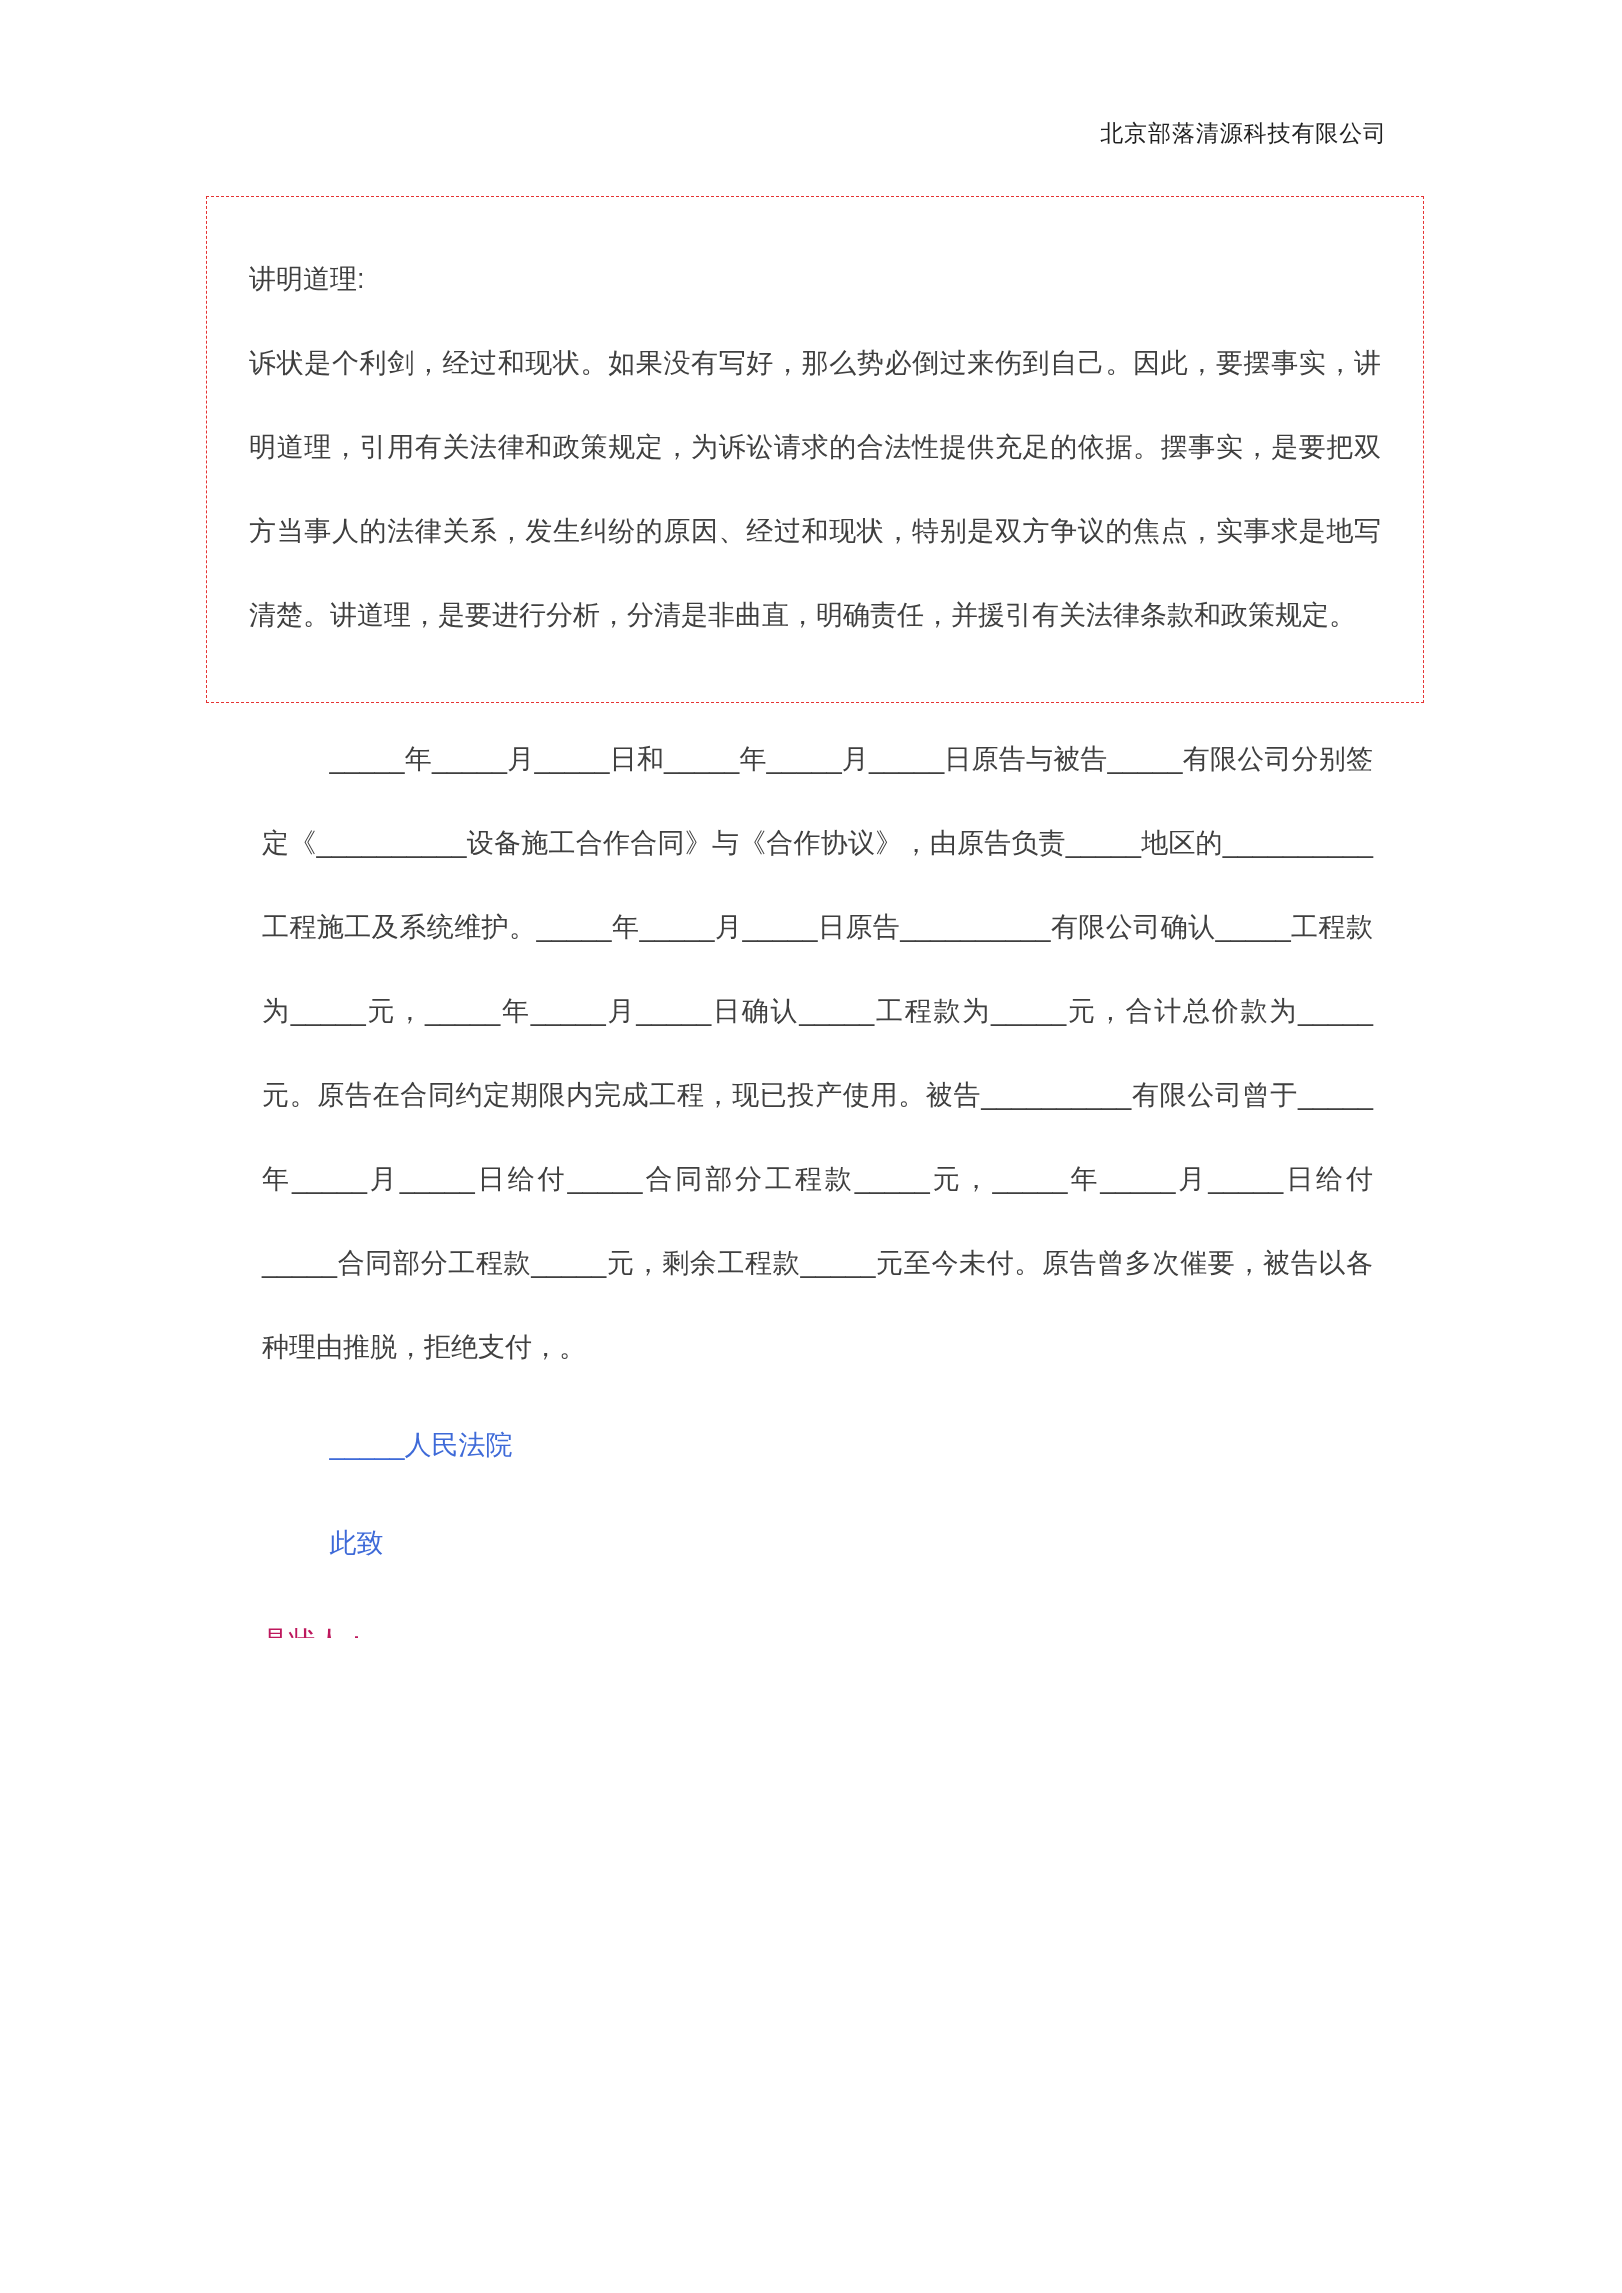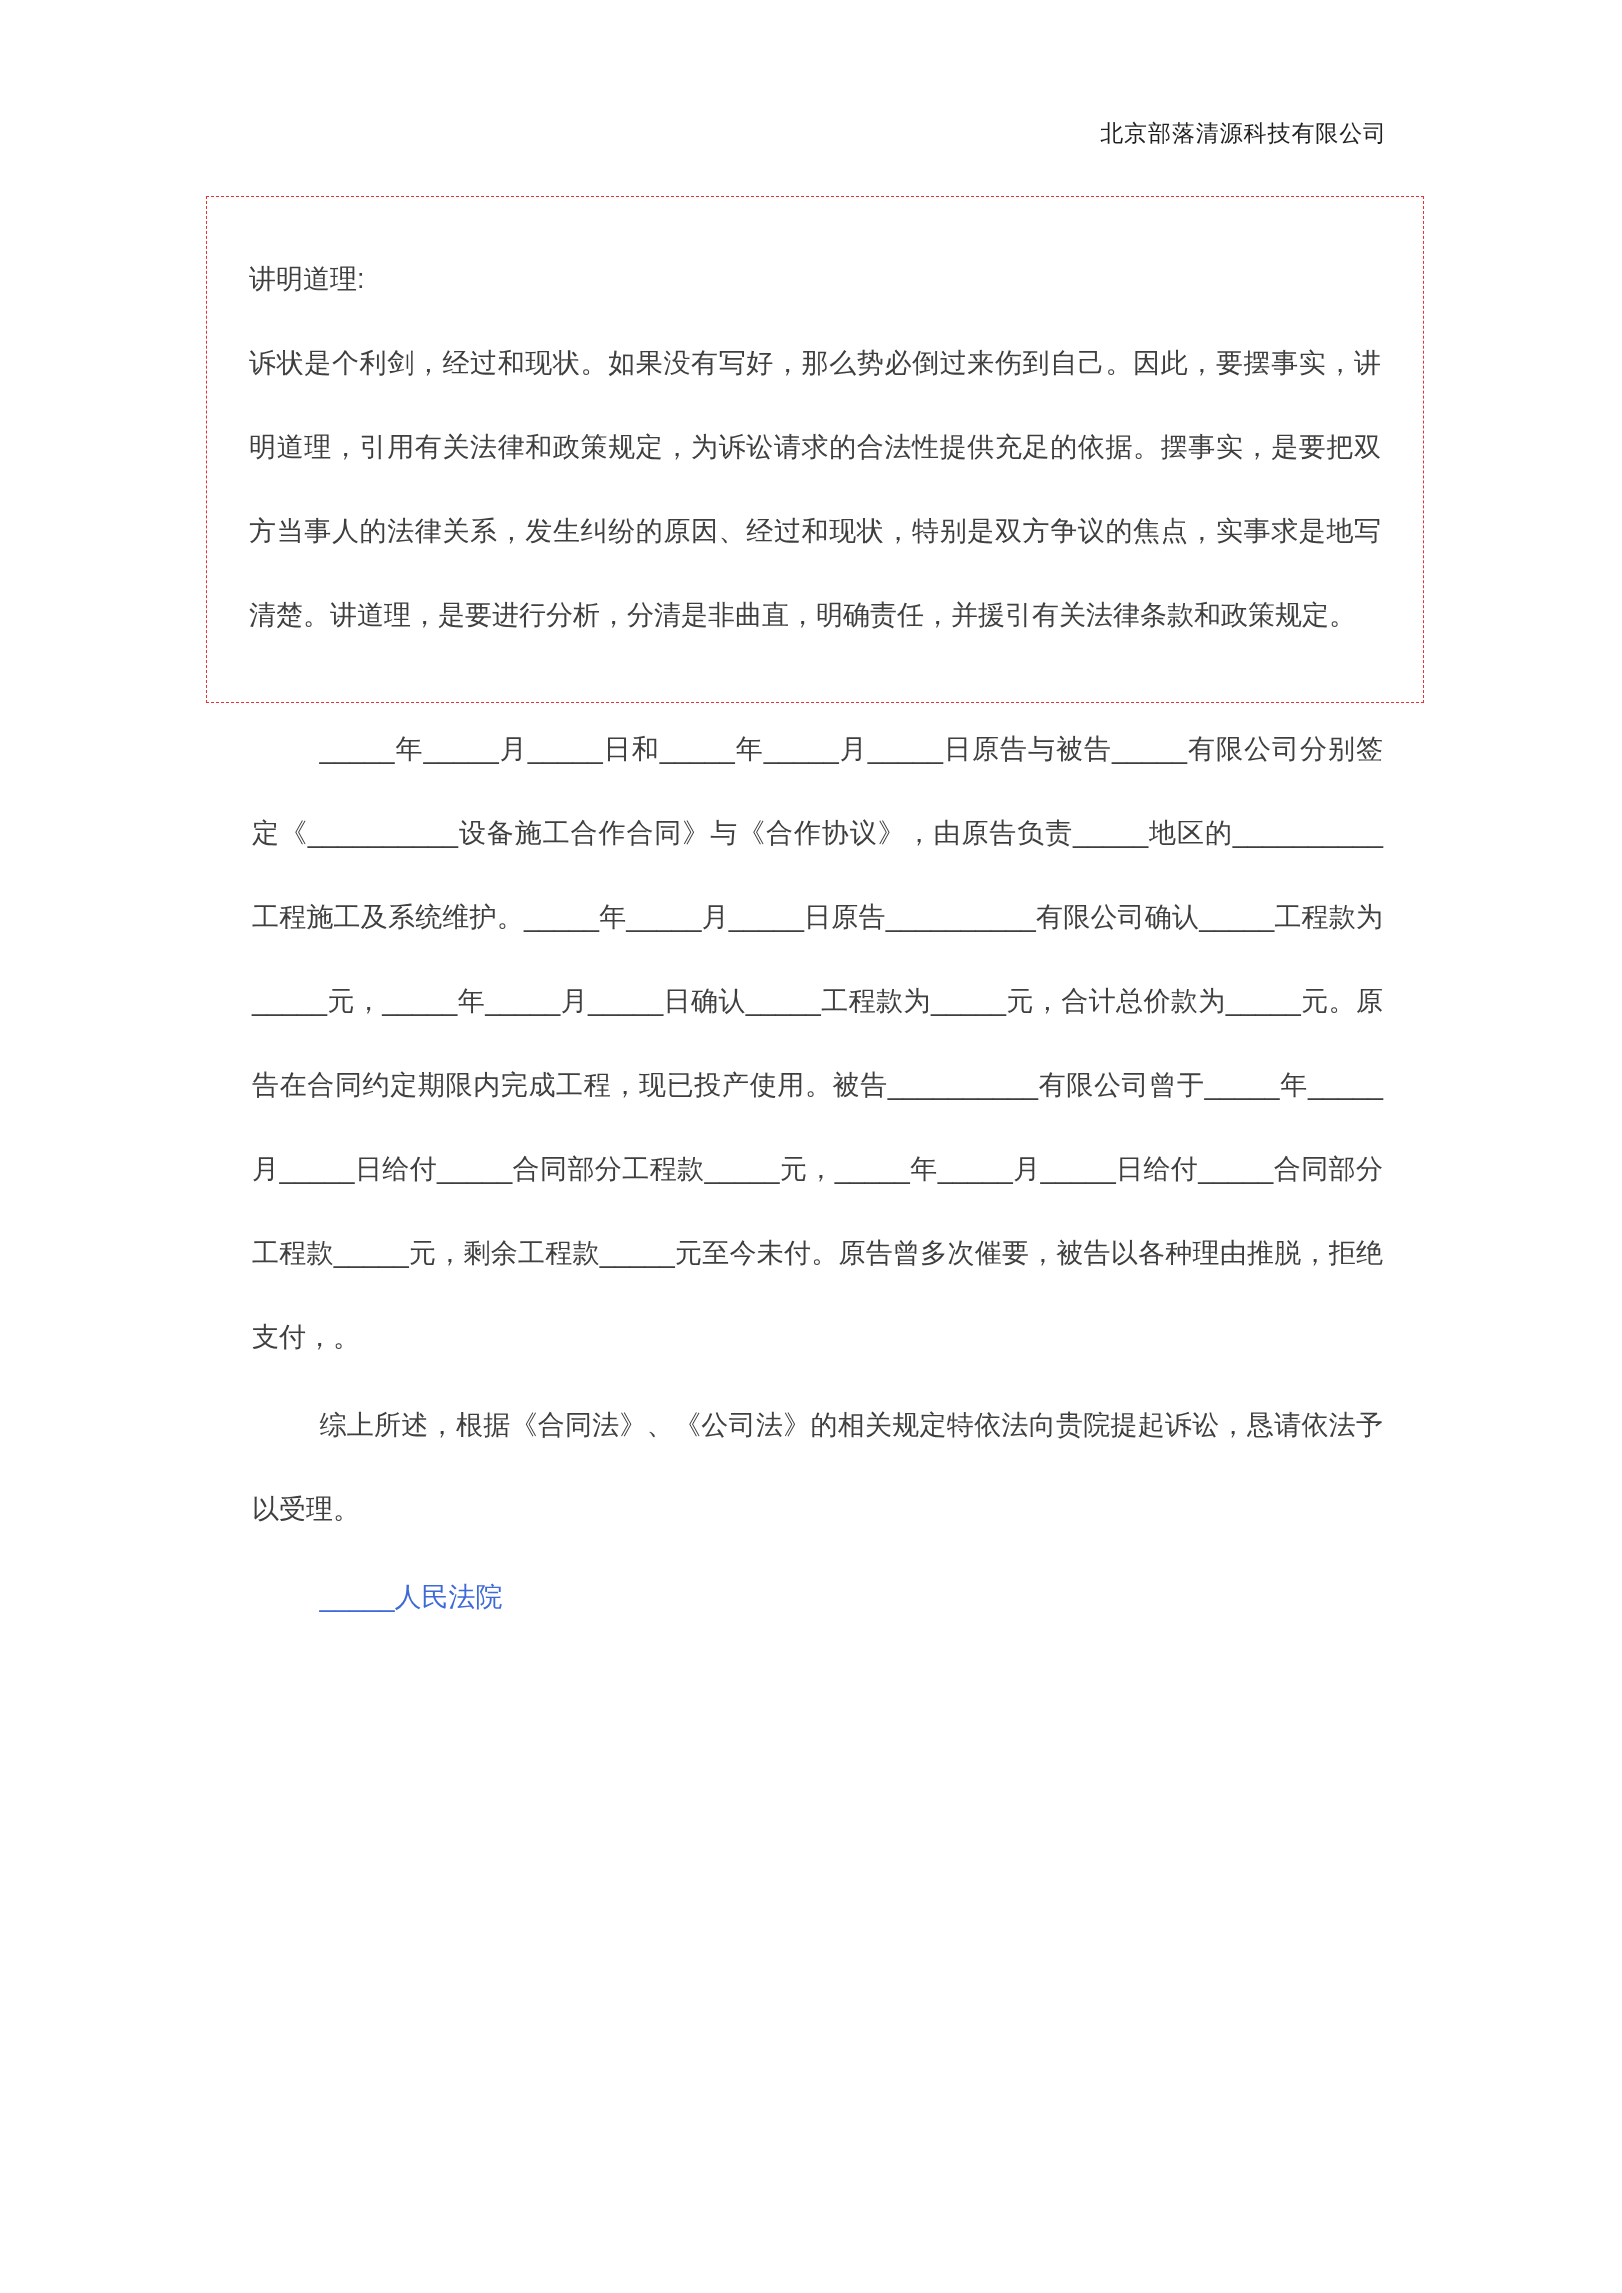--- a/index.html
+++ b/index.html
@@ -34,21 +34,21 @@
     padding: 40px 42px 45px 42px;
   }
   .risk-title {
     margin: 0;
   }
   .risk-body {
     margin: 0;
     text-align: justify;
   }
   p.para {
-    margin: 4px;
+    margin: 14px;
     text-align: justify;
   }
   .indent {
     text-indent: 2.5em;
   }
   .p1 { margin-top: 19px; }
   .p2 { margin-top: 32px; }
   .salute { margin-top: 38px; }
   .court { margin-top: 39px; }
   .blue {
@@ -72,21 +72,20 @@
     <span>北京部落清源科技有限公司</span>
   </div>
 
   <div class="risk-box">
     <p class="risk-title">讲明道理:</p>
     <p class="risk-body">诉状是个利剑，经过和现状。如果没有写好，那么势必倒过来伤到自己。因此，要摆事实，讲明道理，引用有关法律和政策规定，为诉讼请求的合法性提供充足的依据。摆事实，是要把双方当事人的法律关系，发生纠纷的原因、经过和现状，特别是双方争议的焦点，实事求是地写清楚。讲道理，是要进行分析，分清是非曲直，明确责任，并援引有关法律条款和政策规定。</p>
   </div>
 
   <p class="para indent p1">_____年_____月_____日和_____年_____月_____日原告与被告_____有限公司分别签定《__________设备施工合作合同》与《合作协议》，由原告负责_____地区的__________工程施工及系统维护。_____年_____月_____日原告__________有限公司确认_____工程款为_____元，_____年_____月_____日确认_____工程款为_____元，合计总价款为_____元。原告在合同约定期限内完成工程，现已投产使用。被告__________有限公司曾于_____年_____月_____日给付_____合同部分工程款_____元，_____年_____月_____日给付_____合同部分工程款_____元，剩余工程款_____元至今未付。原告曾多次催要，被告以各种理由推脱，拒绝支付，。</p>
 
-  <p class="para indent p2">综上所述，根据《合同法》、《公司法》的相关规定特依法向贵院提起诉讼，恳请依法予以受理。</p>
 
   <p class="para indent blue court">_____人民法院</p>
 
   <p class="para indent blue salute">此致</p>
 
   <p class="para signer-line">
     <span>具状人：</span><span class="blank">_________</span>
   </p>
 
 </div>

